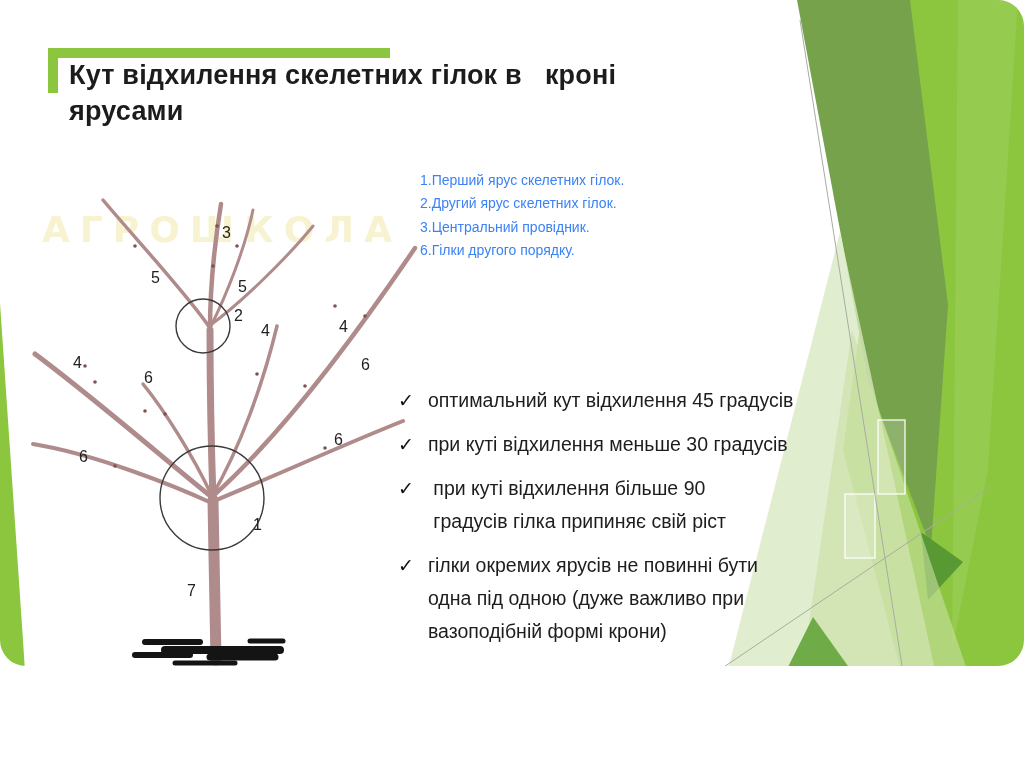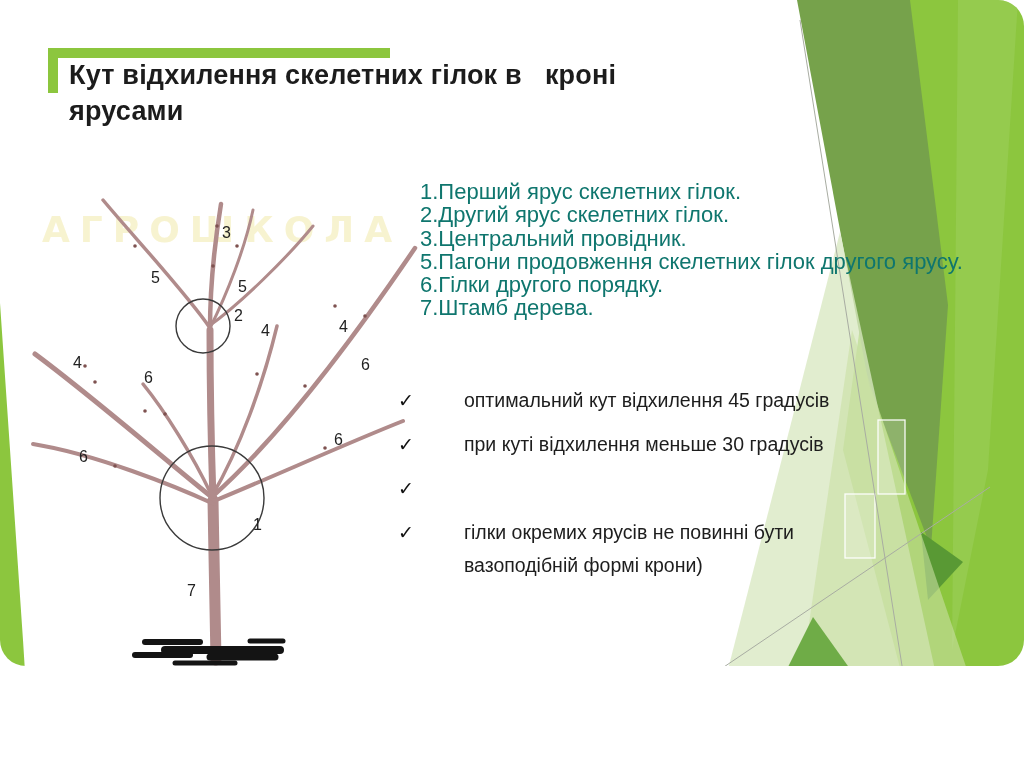--- a/index.html
+++ b/index.html
@@ -24,29 +24,29 @@
   .f-rect{fill:rgba(255,255,255,0.18);stroke:rgba(255,255,255,0.95);stroke-width:1.3;}
   .f-line{stroke:#a8aca2;stroke-width:1;}
   .accent{fill:var(--green-bright);}
 
   .content{position:absolute;inset:0;z-index:1;}
 
   .title{position:absolute;left:69px;top:57px;font-size:27px;font-weight:bold;
          line-height:36px;color:var(--text);letter-spacing:0.2px;}
   .title div{white-space:pre;}
 
-  .numbered{position:absolute;left:420px;top:180px;font-size:22px;
-            line-height:23.3px;color:#0f766e;}
+  .numbered{position:absolute;left:420px;top:169px;font-size:14px;
+            line-height:23.3px;color:#3b82f6;}
   .numbered div{white-space:pre;}
 
   .checklist{position:absolute;left:398px;top:384px;color:#1d1d1d;}
   .check-item{display:flex;align-items:flex-start;margin-bottom:11px;}
   .check{font-size:19px;line-height:33px;margin-right:14px;color:#111;}
   .check-lines{font-size:19.5px;line-height:33px;}
-  .check-lines div{white-space:pre;margin-left:36px;}
+  .check-lines div{white-space:pre;}
 
   .tree{position:absolute;left:25px;top:186px;width:395px;height:500px;}
   .branch{stroke:var(--branch);fill:none;stroke-linecap:round;}
   .bud{fill:var(--branch-dark);}
   .circle-mark{fill:none;stroke:var(--outline);stroke-width:1.4;}
   .tree-num{font-family:"Liberation Sans",sans-serif;font-size:16px;fill:#222;}
   .watermark-text{font-family:"DejaVu Sans",sans-serif;font-weight:bold;font-size:36px;
                   fill:var(--watermark);letter-spacing:10px;opacity:0.9;}
   .ground-line{stroke:var(--ground);stroke-linecap:round;}
 </style>
@@ -83,47 +83,48 @@
 
     <div class="title">
       <div>Кут відхилення скелетних гілок в   кроні</div>
       <div>ярусами</div>
     </div>
 
     <div class="numbered">
       <div>1.Перший ярус скелетних гілок.</div>
       <div>2.Другий ярус скелетних гілок.</div>
       <div>3.Центральний провідник.</div>
-      <div>5.Пагони продовження скелетних гілок другого ярусу.</div>
       <div>6.Гілки другого порядку.</div>
-      <div>7.Штамб дерева.</div>
     </div>
 
     <div class="checklist">
       <div class="check-item">
         <span class="check">✓</span>
         <div class="check-lines">
           <div>оптимальний кут відхилення 45 градусів</div>
         </div>
       </div>
       <div class="check-item">
         <span class="check">✓</span>
         <div class="check-lines">
           <div>при куті відхилення меньше 30 градусів</div>
         </div>
       </div>
       <div class="check-item">
         <span class="check">✓</span>
         <div class="check-lines">
+          <div> при куті відхилення більше 90</div>
+          <div> градусів гілка припиняє свій ріст</div>
         </div>
       </div>
       <div class="check-item">
         <span class="check">✓</span>
         <div class="check-lines">
           <div>гілки окремих ярусів не повинні бути</div>
+          <div>одна під одною (дуже важливо при</div>
           <div>вазоподібній формі крони)</div>
         </div>
       </div>
     </div>
 
     <svg class="tree" viewBox="0 0 395 500">
 
       <text class="watermark-text" x="197" y="56" text-anchor="middle">АГРОШКОЛА</text>
 
       <g>

